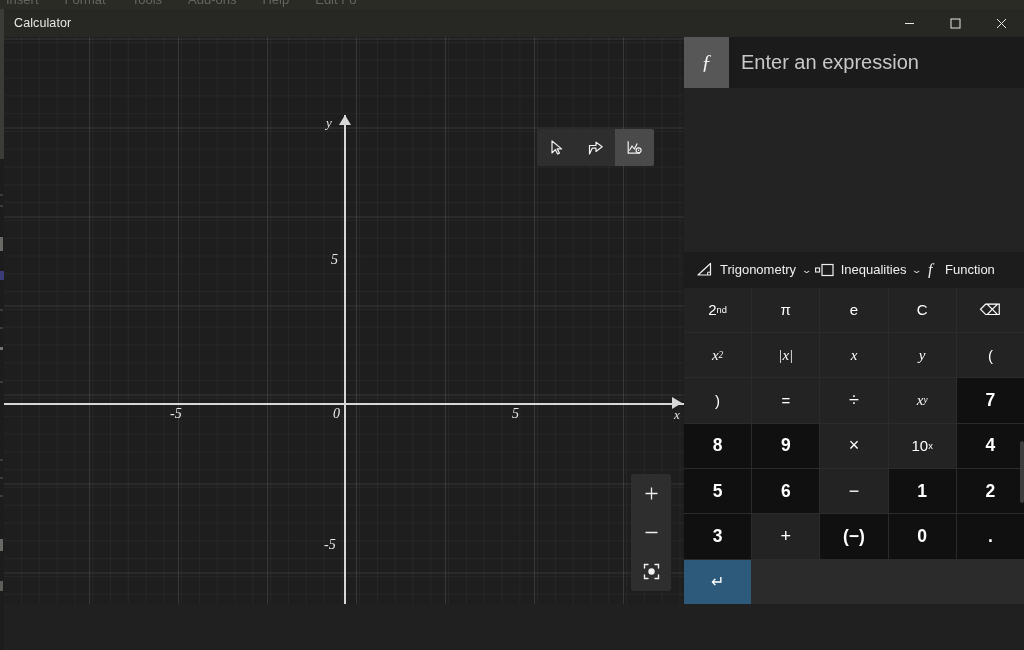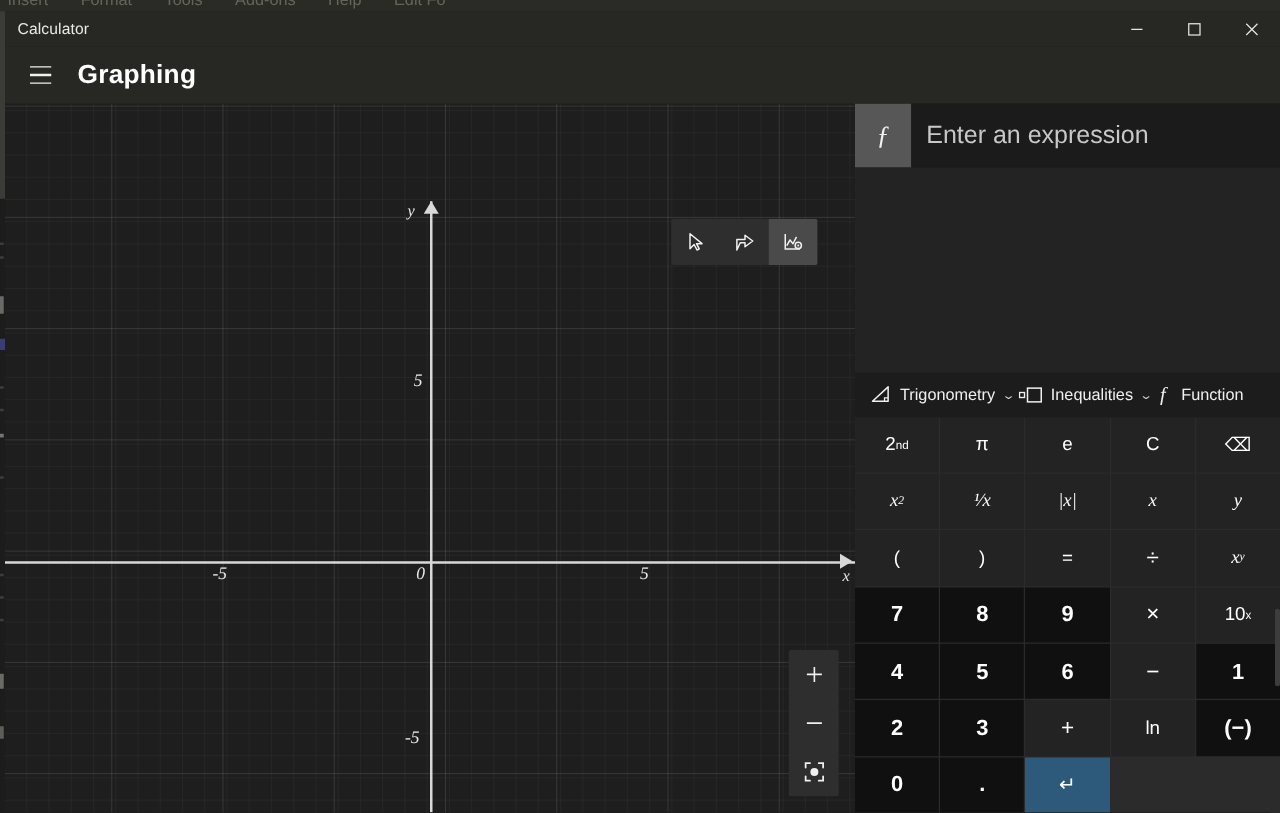--- a/index.html
+++ b/index.html
@@ -394,28 +394,20 @@
         </div>
         <div class="wc wc-close">
           <svg width="11" height="11" viewBox="0 0 11 11">
               <line x1="1" y1="1" x2="10" y2="10" stroke="#e6e6e6" stroke-width="1"></line>
               <line x1="10" y1="1" x2="1" y2="10" stroke="#e6e6e6" stroke-width="1"></line>
             </svg>
         </div>
       </div>
     </div>
 
-    <div class="header">
-      <div class="hamburger">
-        <i></i>
-          <i></i>
-          <i></i>
-      </div>
-      <span class="page-title">Graphing</span>
-    </div>
 
     <div class="body-split">
 
       <div class="graph-pane">
         <div class="grid-minor"></div>
         <div class="grid-major"></div>
 
         <div class="axis-x"></div>
         <div class="axis-y"></div>
         <div class="arrow-x"></div>
@@ -529,23 +521,20 @@
               <span>C</span>
             </div>
             <div class="key fn">
               <span>⌫</span>
             </div>
             <div class="key fn">
               <span class="ital">x</span>
               <sup class="ital">2</sup>
             </div>
             <div class="key fn">
-              <span class="ital">¹⁄x</span>
-            </div>
-            <div class="key fn">
               <span class="ital">|x|</span>
             </div>
             <div class="key fn">
               <span class="ital">x</span>
             </div>
             <div class="key fn">
               <span class="ital">y</span>
             </div>
             <div class="key fn">
               <span>(</span>
@@ -595,23 +584,20 @@
               <span>1</span>
             </div>
             <div class="key num">
               <span>2</span>
             </div>
             <div class="key num">
               <span>3</span>
             </div>
             <div class="key op">
               <span>+</span>
-            </div>
-            <div class="key fn">
-              <span>ln</span>
             </div>
             <div class="key num">
               <span>(−)</span>
             </div>
             <div class="key num">
               <span>0</span>
             </div>
             <div class="key num">
               <span>.</span>
             </div>

